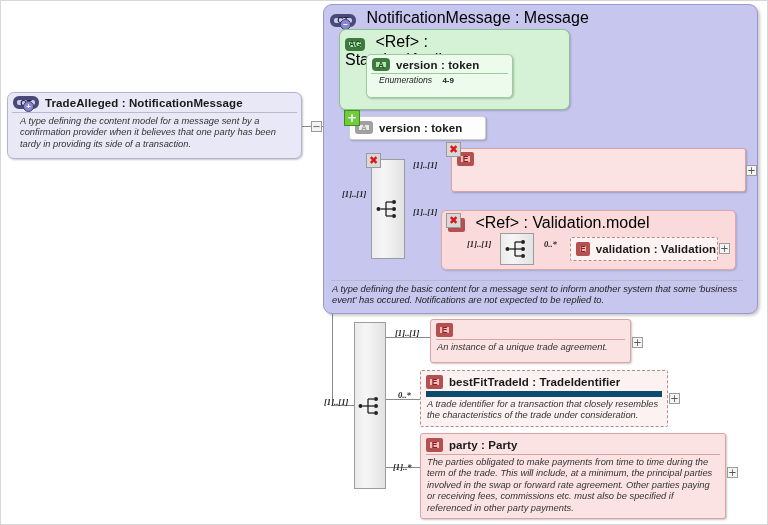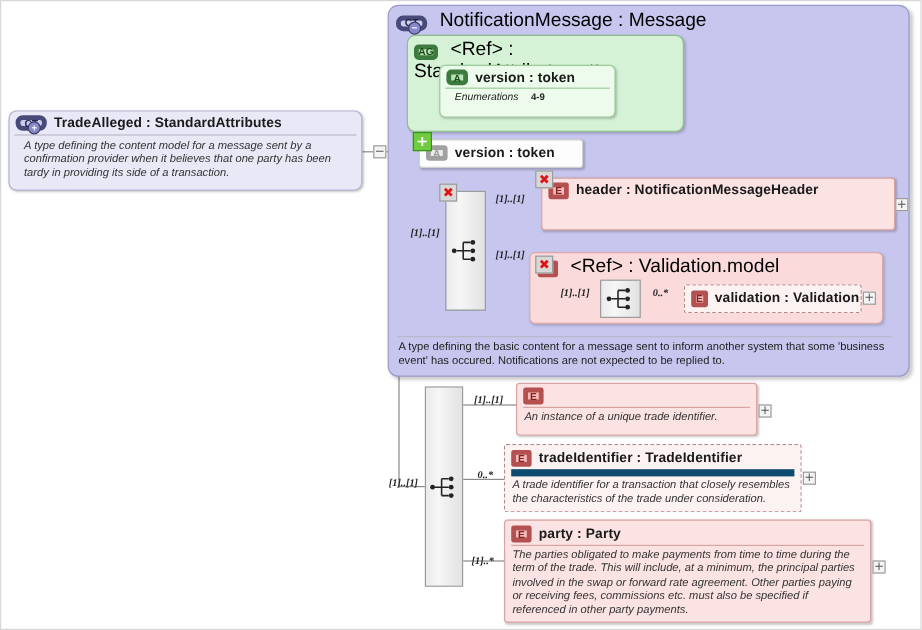--- a/index.html
+++ b/index.html
@@ -206,38 +206,38 @@
 
   <div class="abs line-h" style="left:385px;top:336px;width:44px;"></div>
   <div class="abs line-h" style="left:385px;top:398px;width:34px;"></div>
   <div class="abs line-h" style="left:385px;top:466px;width:34px;"></div>
 
   <div class="abs node lav-node" style="left:6px;top:91px;width:295px;height:67px;">
     <div class="title">
       <span class="badge badge-ct">
         CT<span class="pm">+</span>
       </span>
-      <span class="name">TradeAlleged : StandardAttributes</span>
+      <span class="name">TradeAlleged : NotificationMessage</span>
     </div>
     <div class="doc">A type defining the content model for a message sent by a confirmation provider when it believes that one party has been tardy in providing its side of a transaction.</div>
   </div>
 
   <div class="abs ct-container" style="left:322px;top:3px;width:435px;height:310px;">
 
     <div class="title" style="padding:4px 8px 2px 6px;">
       <span class="badge badge-ct">
         CT<span class="pm">−</span>
       </span>
       <span class="name">NotificationMessage : Message</span>
     </div>
   </div>
 
   <div class="abs" style="left:330px;top:279px;width:418px;">
     <div class="sep-line" style="width:412px;"></div>
-    <div style="font-size:9.3px;color:#222;line-height:11.4px;padding:3px 2px 0 1px;">A type defining the basic content for a message sent to inform another system that some 'business event' has occured. Notifications are not expected to be replied to.</div>
+    <div style="font-size:9.3px;font-style:italic;color:#222;line-height:11.4px;padding:3px 2px 0 1px;">A type defining the basic content for a message sent to inform another system that some 'business event' has occured. Notifications are not expected to be replied to.</div>
   </div>
 
   <div class="abs ag-container" style="left:338px;top:28px;width:231px;height:81px;">
     <div class="title" style="padding:3px 8px 2px 5px;">
       <span class="badge badge-ag">AG</span>
       <span class="name">&lt;Ref&gt;      : StandardAttributes.atts</span>
     </div>
   </div>
 
   <div class="abs node green-node" style="left:365px;top:53px;width:147px;height:44px;border-radius:5px;">
@@ -274,21 +274,20 @@
     </svg>
   </div>
   <div class="abs card" style="left:341px;top:188px;">[1]..[1]</div>
   <div class="abs card" style="left:412px;top:159px;">[1]..[1]</div>
   <div class="abs card" style="left:412px;top:206px;">[1]..[1]</div>
 
   <div class="abs node red-node" style="left:450px;top:147px;width:295px;height:44px;border-radius:3px;">
     <div class="xmark" style="left:-6px;top:-7px;">✖</div>
     <div class="title" style="padding:3px 6px 2px 5px;">
       <span class="badge badge-e">E</span>
-      <span class="name">header   : NotificationMessageHeader</span>
     </div>
   </div>
   <div class="abs expander" style="left:745px;top:164px;">+</div>
 
   <div class="abs red-container" style="left:440px;top:209px;width:295px;height:60px;">
     <div class="xmark" style="left:4px;top:2px;">✖</div>
     <div class="title" style="padding:3px 6px 2px 6px;">
       <span class="badge badge-g">G</span>
       <span class="name">&lt;Ref&gt;      : Validation.model</span>
     </div>
@@ -333,28 +332,28 @@
   </div>
   <div class="abs card" style="left:323px;top:396px;">[1]..[1]</div>
   <div class="abs card" style="left:394px;top:327px;">[1]..[1]</div>
   <div class="abs card" style="left:397px;top:389px;">0..*</div>
   <div class="abs card" style="left:392px;top:461px;">[1]..*</div>
 
   <div class="abs node red-node" style="left:429px;top:318px;width:201px;height:44px;border-radius:3px;">
     <div class="title" style="padding:3px 6px 2px 5px;">
       <span class="badge badge-e">E</span>
     </div>
-    <div class="doc" style="border-top:1px solid #dba4a4;margin:0 5px;padding:2px 2px 0 1px;">An instance of a unique trade identifier.</div>
+    <div class="doc" style="border-top:1px solid #dba4a4;margin:0 5px;padding:2px 2px 0 1px;">An instance of a unique trade agreement.</div>
   </div>
   <div class="abs expander" style="left:631px;top:336px;">+</div>
 
   <div class="abs node dashed" style="left:419px;top:369px;width:248px;height:57px;border-radius:2px;">
     <div class="title" style="padding:4px 6px 2px 5px;">
       <span class="badge badge-e">E</span>
-      <span class="name">tradeIdentifier : TradeIdentifier</span>
+      <span class="name">bestFitTradeId : TradeIdentifier</span>
     </div>
     <div class="doc" style="border-top:6px solid #0c4a6e;margin:0 5px;padding:2px 2px 0 1px;">A trade identifier for a transaction that closely resembles the characteristics of the trade under consideration.</div>
   </div>
   <div class="abs expander" style="left:668px;top:392px;">+</div>
 
   <div class="abs node red-node" style="left:419px;top:432px;width:306px;height:86px;border-radius:3px;">
     <div class="title" style="padding:4px 6px 2px 5px;">
       <span class="badge badge-e">E</span>
       <span class="name">party      : Party</span>
     </div>

